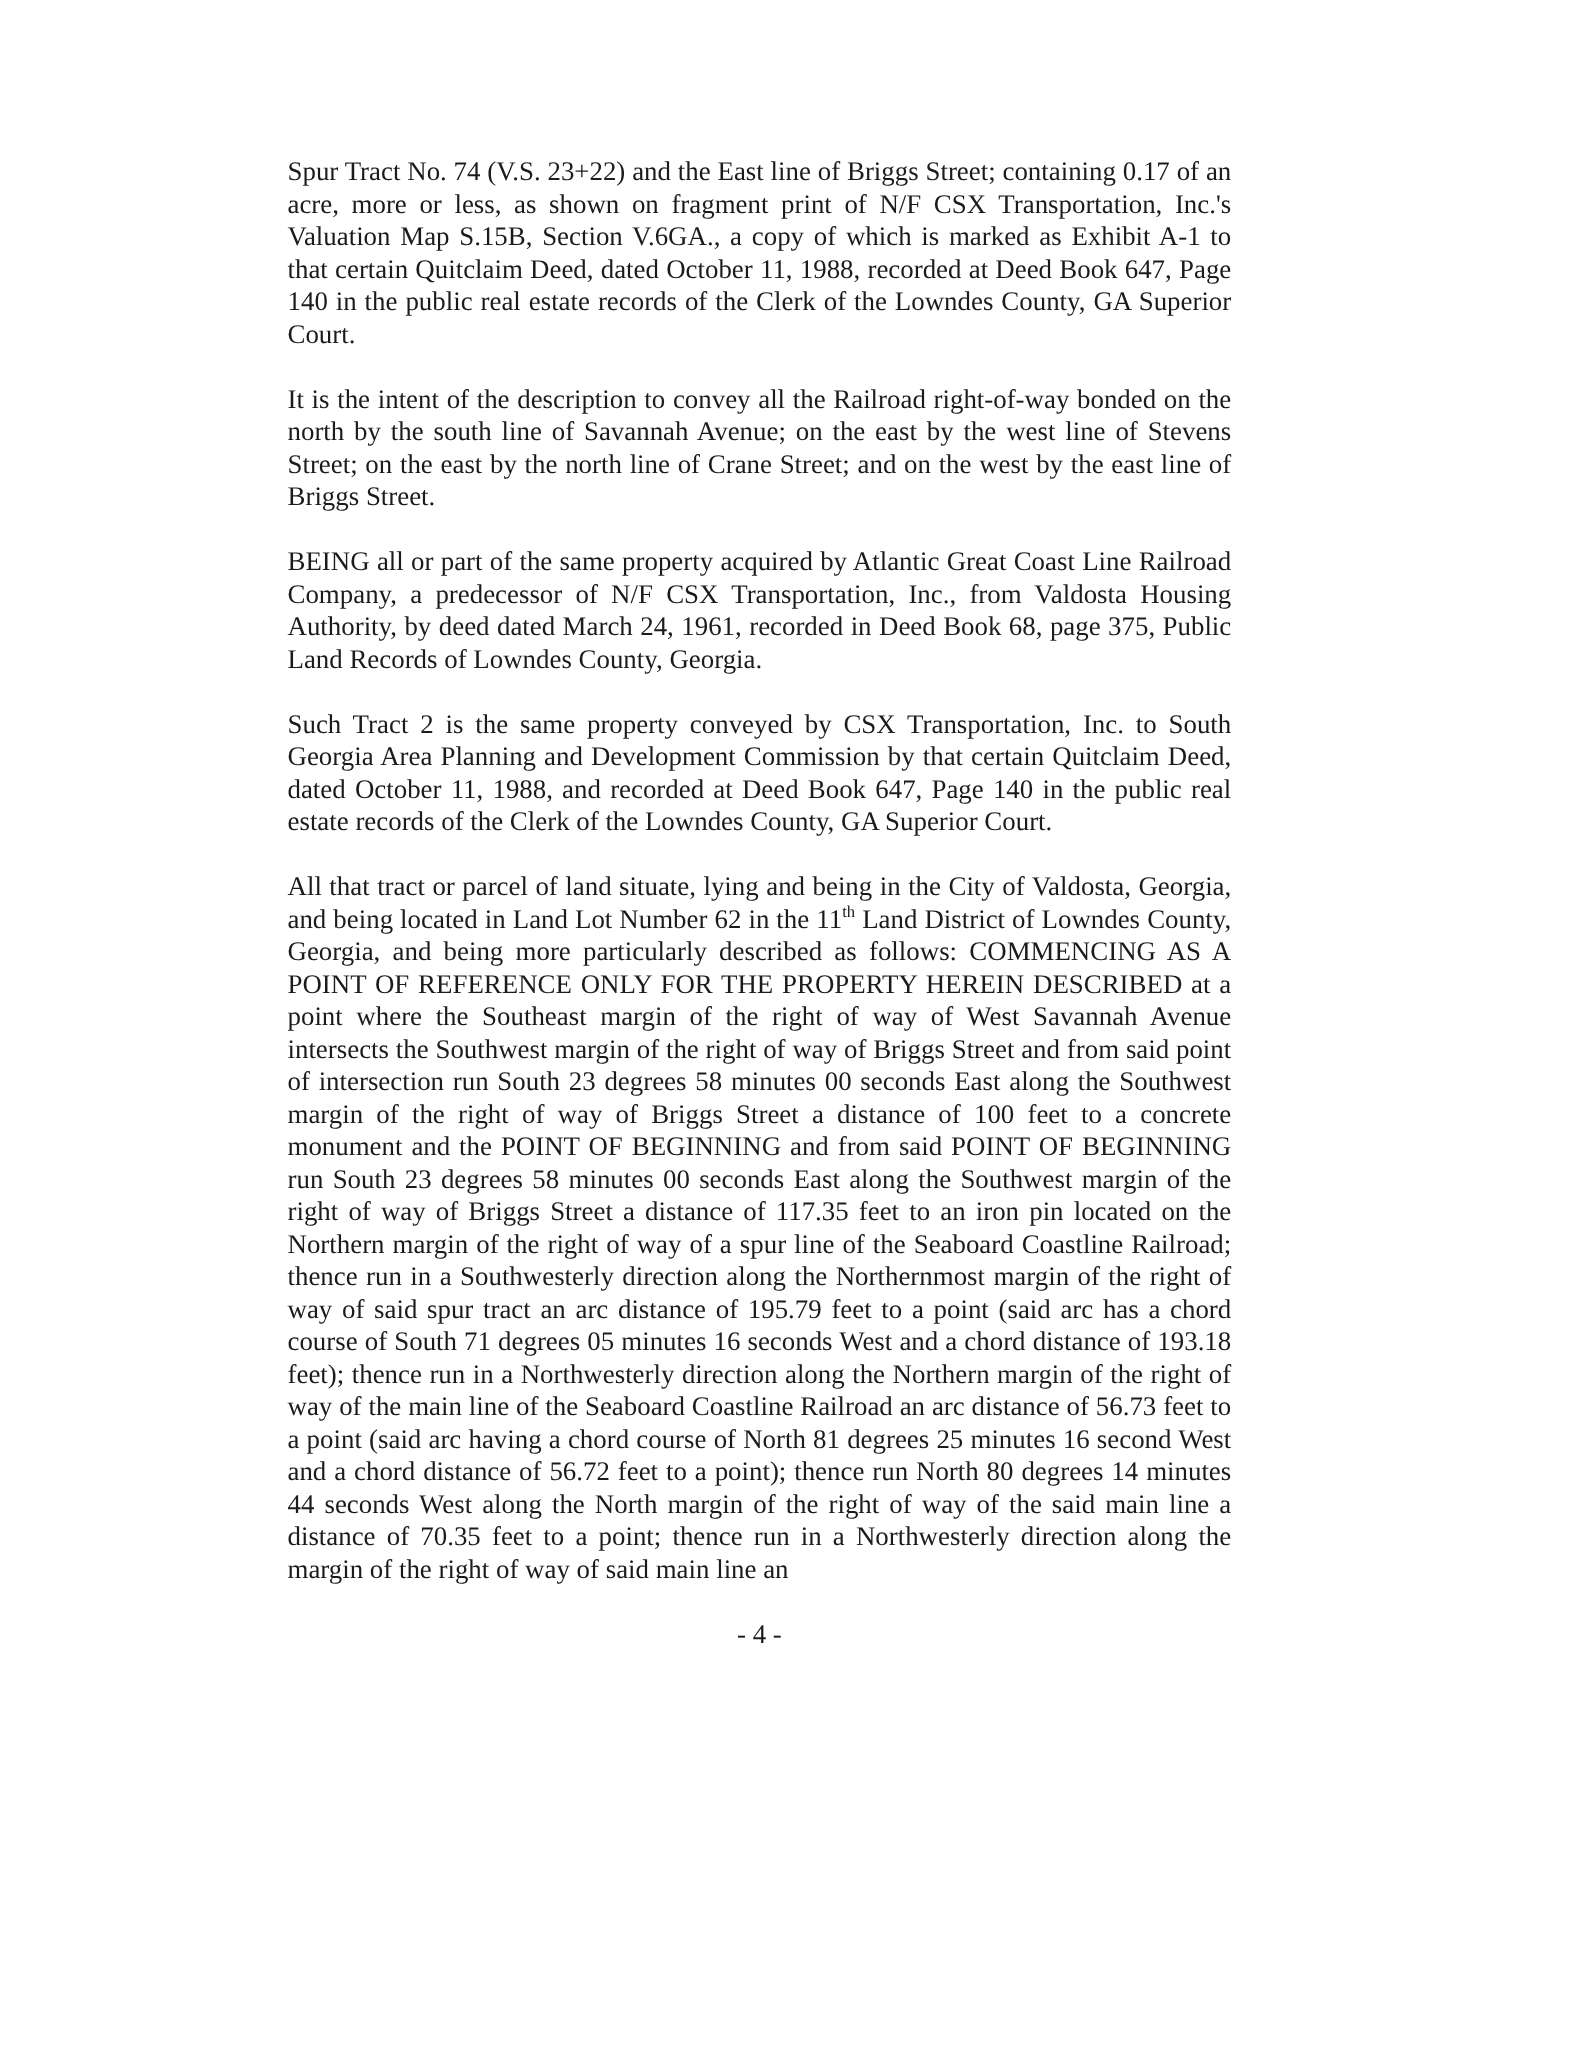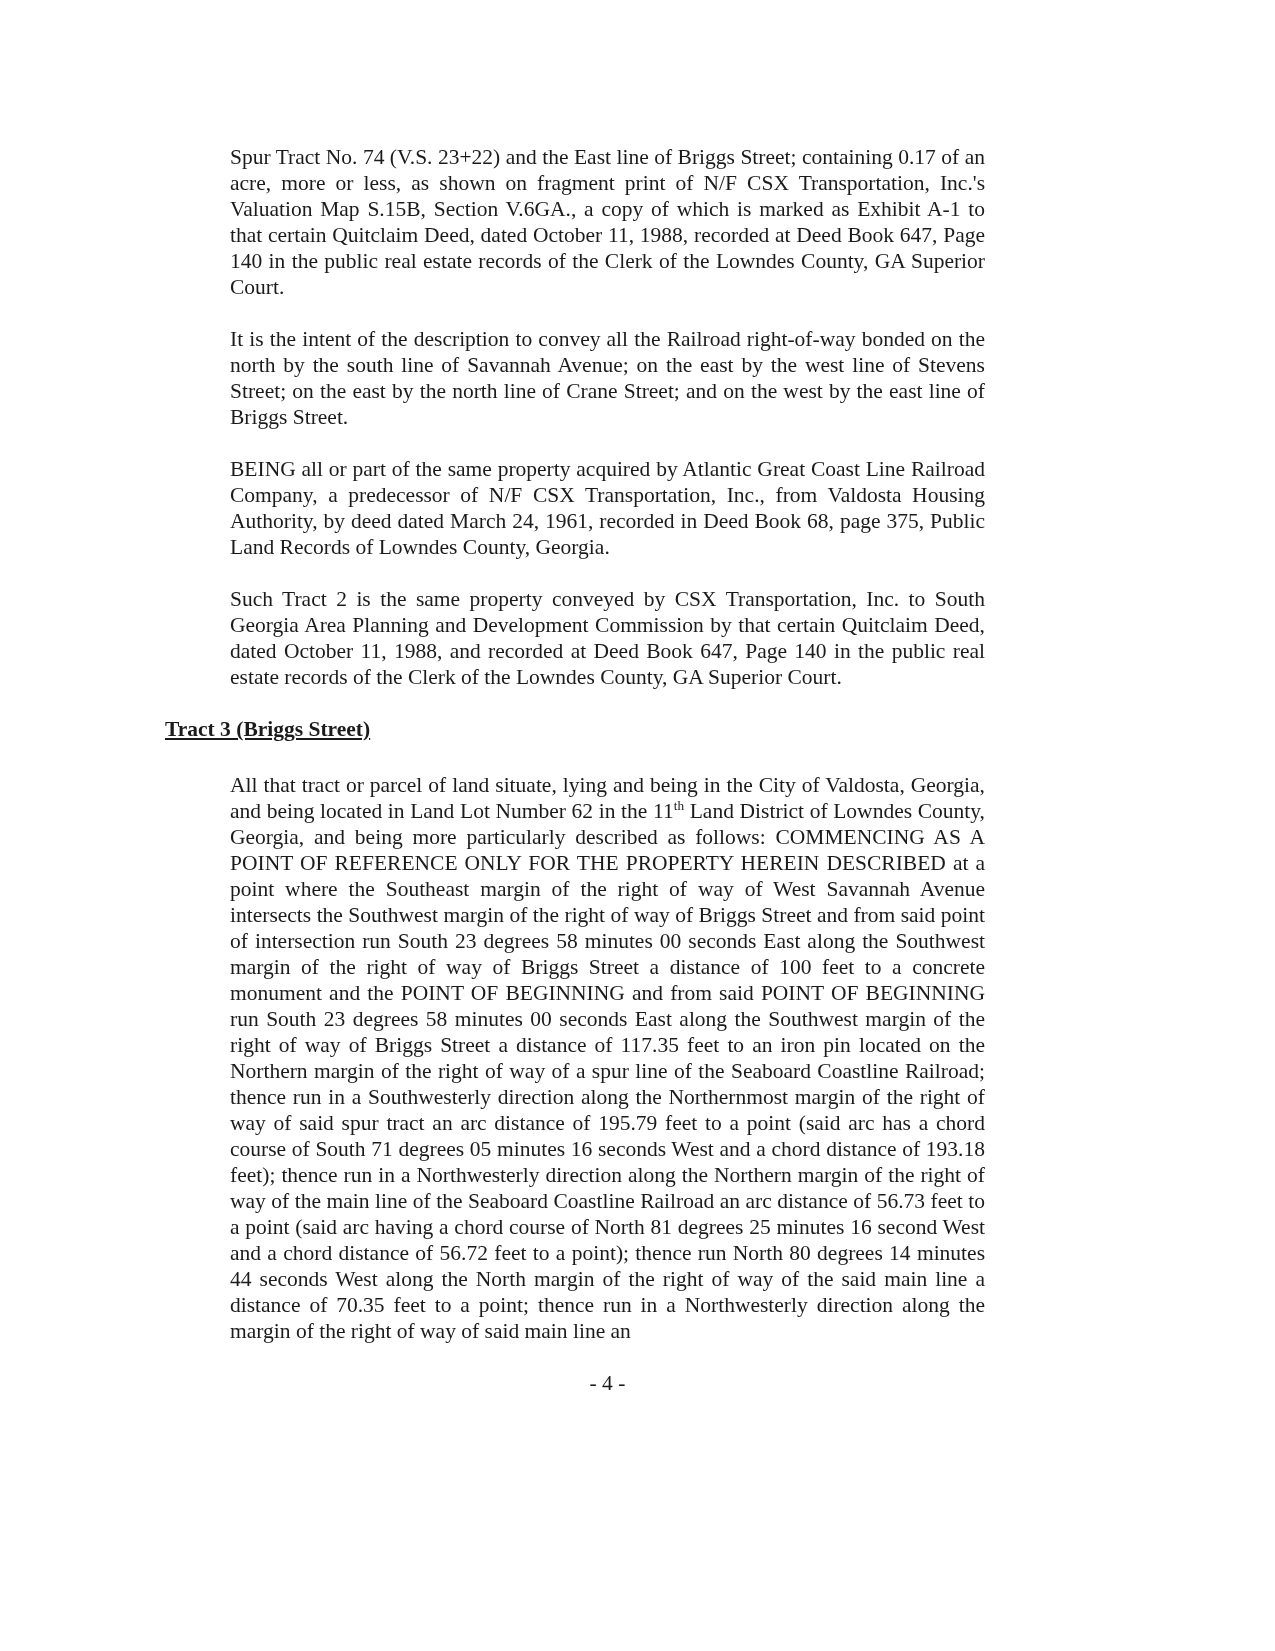--- a/index.html
+++ b/index.html
@@ -11,21 +11,21 @@
     position: relative;
     width: 1275px;
     height: 1651px;
     background: #ffffff;
     font-family: "Liberation Serif", "DejaVu Serif", serif;
     color: #1b1b1b;
     overflow: hidden;
   }
   .content {
     position: absolute;
-    top: 144px;
+    top: 124px;
     left: 0;
     width: 1275px;
   }
   .para {
     margin: 0 0 26px 230px;
     width: 755px;
     font-size: 21.5px;
     line-height: 26px;
     text-align: justify;
     text-justify: inter-word;
@@ -57,20 +57,19 @@
   <div class="content">
 
     <p class="para">Spur Tract No. 74 (V.S. 23+22) and the East line of Briggs Street; containing 0.17 of an acre, more or less, as shown on fragment print of N/F CSX Transportation, Inc.'s Valuation Map S.15B, Section V.6GA., a copy of which is marked as Exhibit A-1 to that certain Quitclaim Deed, dated October 11, 1988, recorded at Deed Book 647, Page 140 in the public real estate records of the Clerk of the Lowndes County, GA Superior Court.</p>
 
     <p class="para">It is the intent of the description to convey all the Railroad right-of-way bonded on the north by the south line of Savannah Avenue; on the east by the west line of Stevens Street; on the east by the north line of Crane Street; and on the west by the east line of Briggs Street.</p>
 
     <p class="para">BEING all or part of the same property acquired by Atlantic Great Coast Line Railroad Company, a predecessor of N/F CSX Transportation, Inc., from Valdosta Housing Authority, by deed dated March 24, 1961, recorded in Deed Book 68, page 375, Public Land Records of Lowndes County, Georgia.</p>
 
     <p class="para">Such Tract 2 is the same property conveyed by CSX Transportation, Inc. to South Georgia Area Planning and Development Commission by that certain Quitclaim Deed, dated October 11, 1988, and recorded at Deed Book 647, Page 140 in the public real estate records of the Clerk of the Lowndes County, GA Superior Court.</p>
 
-    <h2 class="heading">Tract 3 (Briggs Street)</h2>
 
     <p class="para"><span>All that tract or parcel of land situate, lying and being in the City of Valdosta, Georgia, and being located in Land Lot Number 62 in the 11</span><sup>th</sup><span> Land District of Lowndes County, Georgia, and being more particularly described as follows: COMMENCING AS A POINT OF REFERENCE ONLY FOR THE PROPERTY HEREIN DESCRIBED at a point where the Southeast margin of the right of way of West Savannah Avenue intersects the Southwest margin of the right of way of Briggs Street and from said point of intersection run South 23 degrees 58 minutes 00 seconds East along the Southwest margin of the right of way of Briggs Street a distance of 100 feet to a concrete monument and the POINT OF BEGINNING and from said POINT OF BEGINNING run South 23 degrees 58 minutes 00 seconds East along the Southwest margin of the right of way of Briggs Street a distance of 117.35 feet to an iron pin located on the Northern margin of the right of way of a spur line of the Seaboard Coastline Railroad; thence run in a Southwesterly direction along the Northernmost margin of the right of way of said spur tract an arc distance of 195.79 feet to a point (said arc has a chord course of South 71 degrees 05 minutes 16 seconds West and a chord distance of 193.18 feet); thence run in a Northwesterly direction along the Northern margin of the right of way of the main line of the Seaboard Coastline Railroad an arc distance of 56.73 feet to a point (said arc having a chord course of North 81 degrees 25 minutes 16 second West and a chord distance of 56.72 feet to a point); thence run North 80 degrees 14 minutes 44 seconds West along the North margin of the right of way of the said main line a distance of 70.35 feet to a point; thence run in a Northwesterly direction along the margin of the right of way of  said main line an</span></p>
 
     <div class="footer">- 4 -</div>
 
   </div>
 </div>
 
 </body></html>

